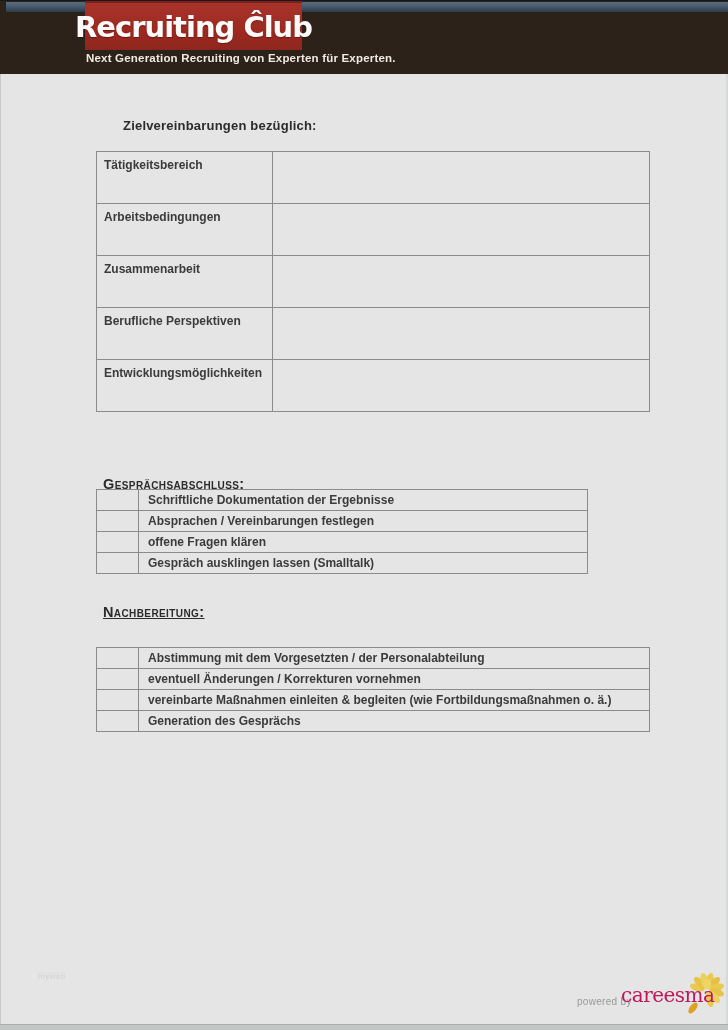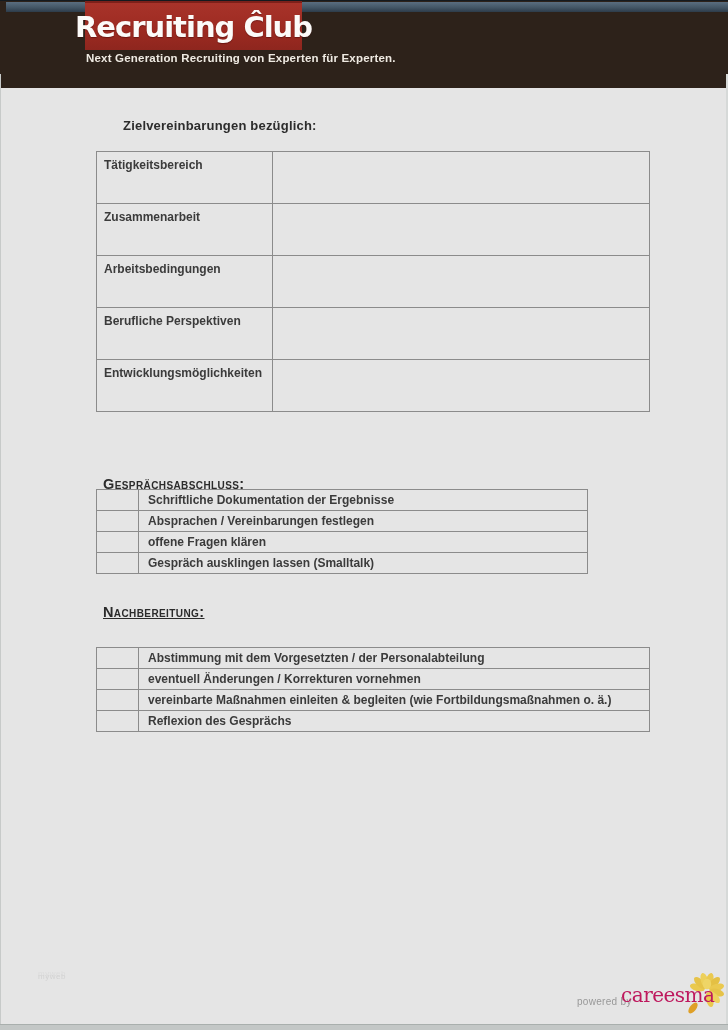--- a/index.html
+++ b/index.html
@@ -7,21 +7,21 @@
     width:728px;height:1030px;
     font-family:"Liberation Sans", sans-serif;
     background:#e5e5e5;
     position:relative;
     overflow:hidden;
   }
   .page{position:absolute;inset:0;background:#e5e5e5;}
 
   
   .header{
-    position:absolute;left:0;top:0;width:728px;height:88px;
+    position:absolute;left:0;top:0;width:728px;height:74px;
     background:#2d221a;
     border-top:1px solid #141a1f;
     box-sizing:border-box;
   }
   .top-strip{
     position:absolute;left:6px;right:0;top:1px;height:10px;
     background:linear-gradient(180deg,#5a6e80 0%,#435666 55%,#2d3c4a 100%);
   }
   .logo-box{
     position:absolute;left:85px;top:0;width:217px;height:49px;
@@ -118,25 +118,25 @@
     <colgroup>
         <col style="width:176px">
         <col>
       </colgroup>
     <tbody>
       <tr>
         <td class="lbl">Tätigkeitsbereich</td>
         <td class="fill"></td>
       </tr>
       <tr>
+        <td class="lbl">Arbeitsbedingungen</td>
+        <td class="fill"></td>
+      </tr>
+      <tr>
         <td class="lbl">Zusammenarbeit</td>
-        <td class="fill"></td>
-      </tr>
-      <tr>
-        <td class="lbl">Arbeitsbedingungen</td>
         <td class="fill"></td>
       </tr>
       <tr>
         <td class="lbl">Berufliche Perspektiven</td>
         <td class="fill"></td>
       </tr>
       <tr>
         <td class="lbl">Entwicklungsmöglichkeiten</td>
         <td class="fill"></td>
       </tr>
@@ -183,21 +183,21 @@
       <tr>
         <td class="cb"></td>
         <td class="item">eventuell Änderungen / Korrekturen vornehmen</td>
       </tr>
       <tr>
         <td class="cb"></td>
         <td class="item">vereinbarte Maßnahmen einleiten &amp; begleiten (wie Fortbildungsmaßnahmen o. ä.)</td>
       </tr>
       <tr>
         <td class="cb"></td>
-        <td class="item">Reflexion des Gesprächs</td>
+        <td class="item">Generation des Gesprächs</td>
       </tr>
     </tbody>
   </table>
 
   <div class="watermark">myweb</div>
   <div class="powered-by">powered by</div>
   <div class="brand-text">careesma</div>
   <svg class="brand-flower" width="44" height="46" viewBox="0 0 44 46">
     <g transform="translate(23,18)">
       <ellipse cx="0" cy="-10" rx="3.6" ry="7.6" fill="#eac94f" transform="rotate(-75)"></ellipse>

